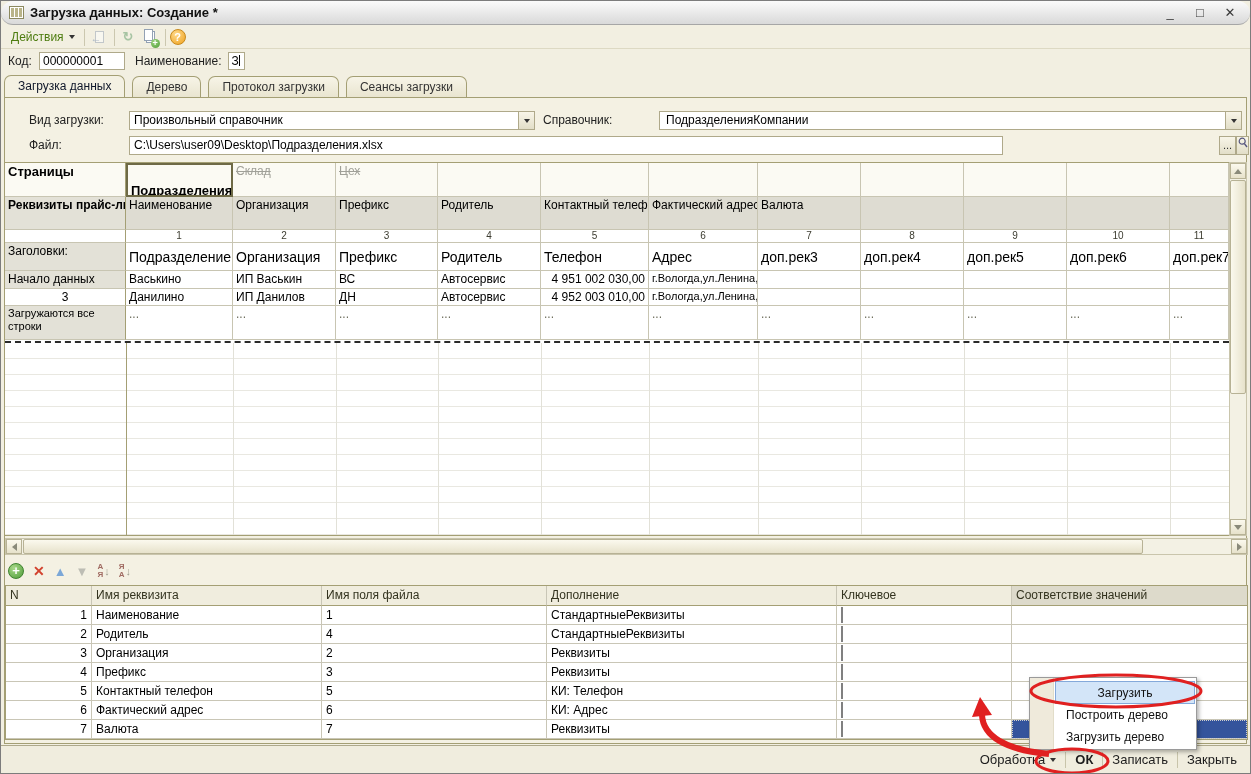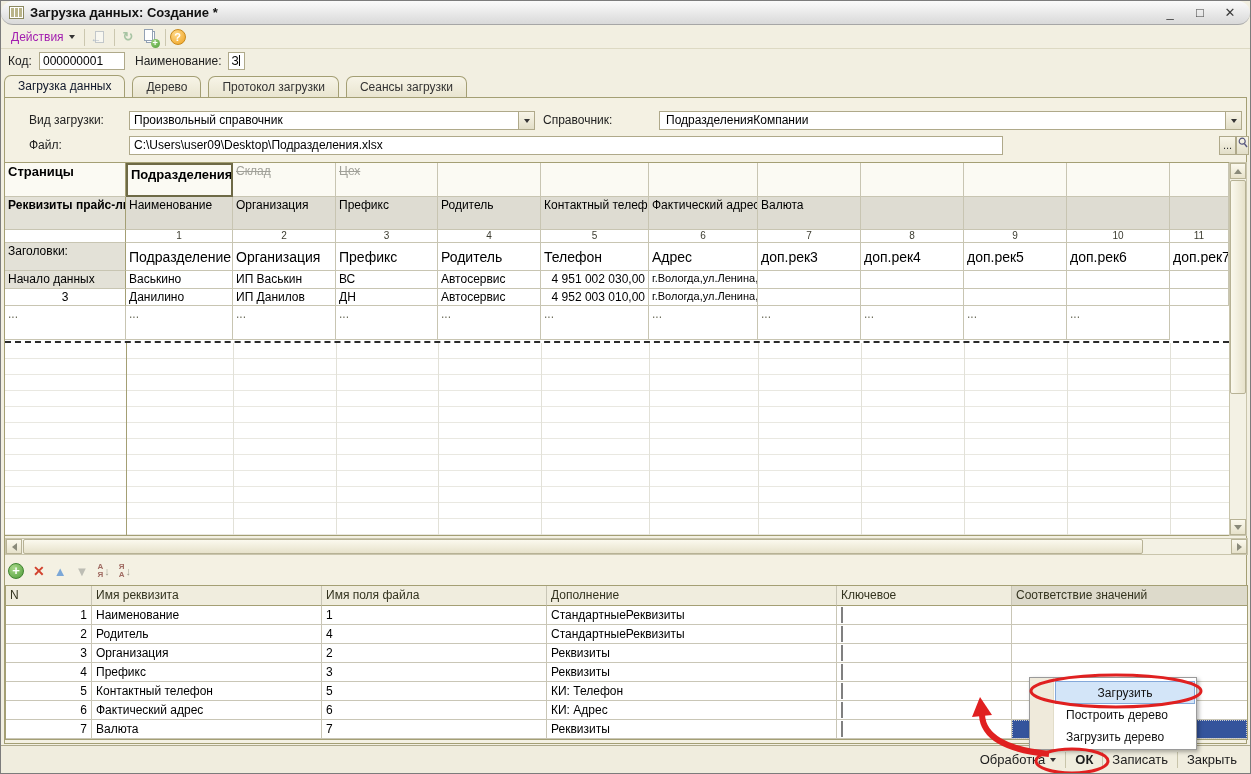--- a/index.html
+++ b/index.html
@@ -13,21 +13,21 @@
               display:flex; align-items:center; padding:0 8px; gap:6px;border-radius:12px; }
   .app-icon { width:15px; height:13px; background:#fff; border:1px solid #8c8960;
               display:flex; gap:1px; padding:1px; }
   .app-icon i { flex:1; background:#b9b489; }
   .win-title { font-size:13px; font-weight:bold; color:#111; flex:1; }
   .win-btn { width:24px; text-align:center; font-size:13px; color:#3a3a3a; cursor:default; }
 
   
   .toolbar { position:absolute; top:25px; left:0; right:0; height:23px; background:#F2EFE1;
              border-bottom:1px solid #DDD9C3; display:flex; align-items:center; padding-left:5px; }
-  .tb-btn { display:flex; align-items:center; gap:5px; font-size:12px; color:#a21caf; padding:2px 5px; }
+  .tb-btn { display:flex; align-items:center; gap:5px; font-size:12px; color:#4d7c0f; padding:2px 5px; }
   .caret-down { width:0; height:0; border-left:3px solid transparent; border-right:3px solid transparent;
                 border-top:4px solid #333; display:inline-block; }
   .tb-sep { width:1px; height:17px; background:#CBC7AF; margin:0 4px; }
   .ticon { width:17px; height:17px; margin:0 2px; position:relative; display:inline-block; }
   .ticon .pg { position:absolute; left:4px; top:2px; width:9px; height:12px; background:#fff; border:1px solid #93A1B4; }
   .ticon.dis { opacity:.5; }
   .ticon .arr { position:absolute; left:0px; top:3px; color:#6d86ad; font-size:11px; font-weight:bold; }
   .ticon .refr { position:absolute; left:2px; top:0px; color:#5e9a67; font-size:13px; font-weight:bold; }
   .ticon .pg2 { position:absolute; left:2px; top:0px; width:9px; height:12px; background:#fff; border:1px solid #93A1B4; }
   .ticon .plus { position:absolute; right:-1px; bottom:-2px; width:9px; height:9px; border-radius:50%;
@@ -71,21 +71,21 @@
            grid-template-columns:121px 107px 103px 102px 103px 108px 109px 103px 103px 103px 103px minmax(0,1fr);
            grid-template-rows:34px 33px 13px 28px 18px 17px 34px; }
   .pc { border-right:1px solid #C8C5B2; border-bottom:1px solid #C8C5B2; padding:1px 3px;
         font-size:12px; color:#000; white-space:nowrap; overflow:hidden; background:#FBFAF3; }
   .pc.lab { background:#E3E1D7; border-right:1px solid #A49F74; }
   .pc.white { background:#fff; }
   .pc.gray { background:#DEDCD2; }
   .pc.b { font-weight:bold; }
   .pc.num { text-align:center; font-size:10px; padding:0; line-height:12px; color:#3c3c30; background:#fff; }
   .pc.hdr { font-size:14px; background:#fff; padding-top:6px; }
-  .pc.page-on { font-weight:bold; font-size:13px; border:2px solid #6E6A46; padding-top:2px; background:#FBFAF3; }
+  .pc.page-on { font-weight:bold; font-size:13px; border:2px solid #6E6A46; padding-top:18px; background:#FBFAF3; }
   .pc.page-off { color:#A0A098; text-decoration:line-through; font-size:12px; }
   .pc.right { text-align:right; }
   .pc.small { font-size:11px; }
   .pc.dots { color:#6d6d5c; background:#fff; }
   .dashline { position:absolute; left:0; top:178px; width:1224px; border-top:2px dashed #2a2a2a; }
   .empty-grid { position:absolute; left:0; top:180px; width:1224px; height:194px; background:#fff;
                 background-image:repeating-linear-gradient(to bottom, transparent 0 15px, #E9E8E1 15px 16px); }
   .vline { position:absolute; top:0; bottom:0; width:1px; background:#E2E1D8; }
   .vline.major { background:#A49F74; }
 
@@ -300,20 +300,21 @@
         <div class="pc white">ДН</div>
         <div class="pc white">Автосервис</div>
         <div class="pc white right">4 952 003 010,00</div>
         <div class="pc white small">г.Вологда,ул.Ленина,д.7</div>
         <i class="pc white"></i>
           <i class="pc white"></i>
           <i class="pc white"></i>
           <i class="pc white"></i>
           <i class="pc white"></i>
 
+        <div class="pc lab" style="font-size:11px; line-height:13px; white-space:normal;">Загружаются все строки</div>
         <div class="pc dots">...</div>
         <div class="pc dots">...</div>
         <div class="pc dots">...</div>
         <div class="pc dots">...</div>
         <div class="pc dots">...</div>
         <div class="pc dots">...</div>
         <div class="pc dots">...</div>
         <div class="pc dots">...</div>
         <div class="pc dots">...</div>
         <div class="pc dots">...</div>

